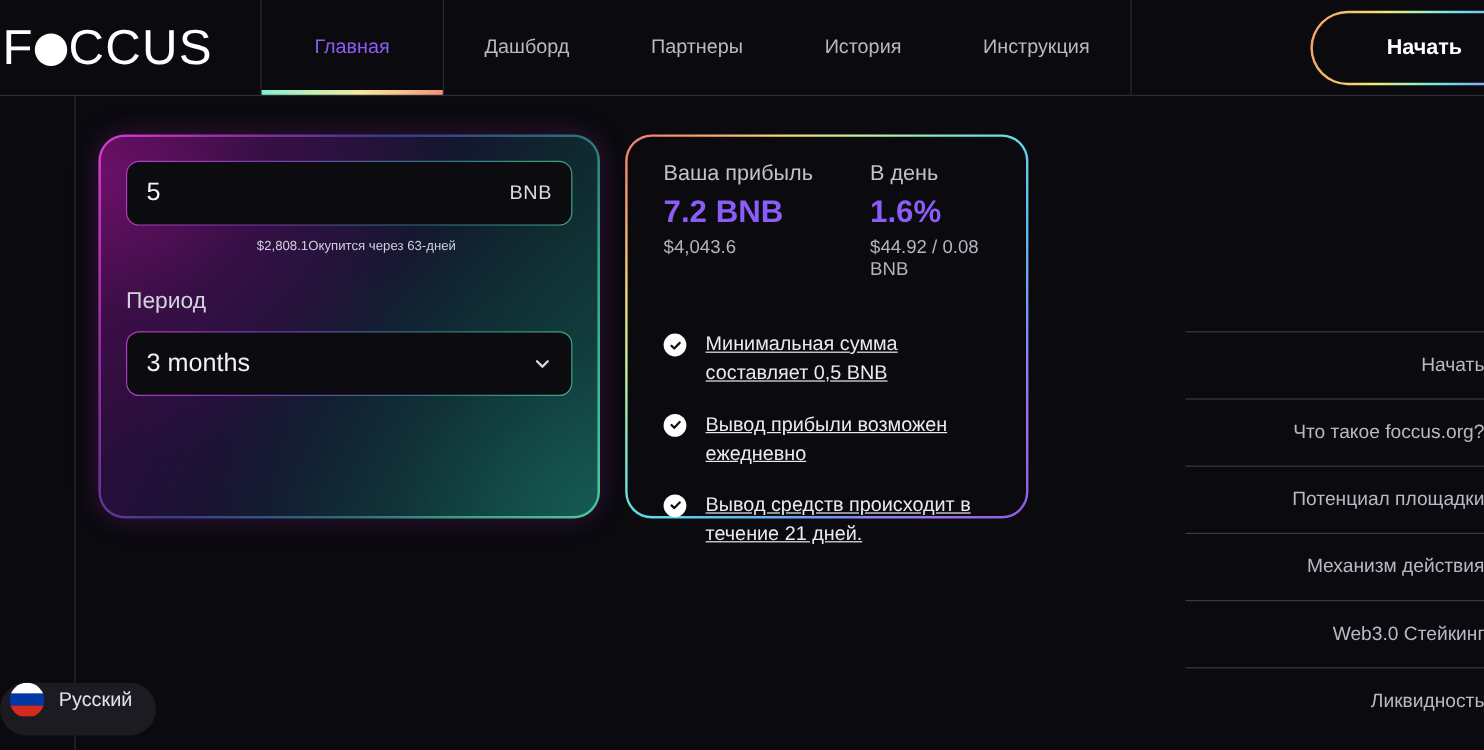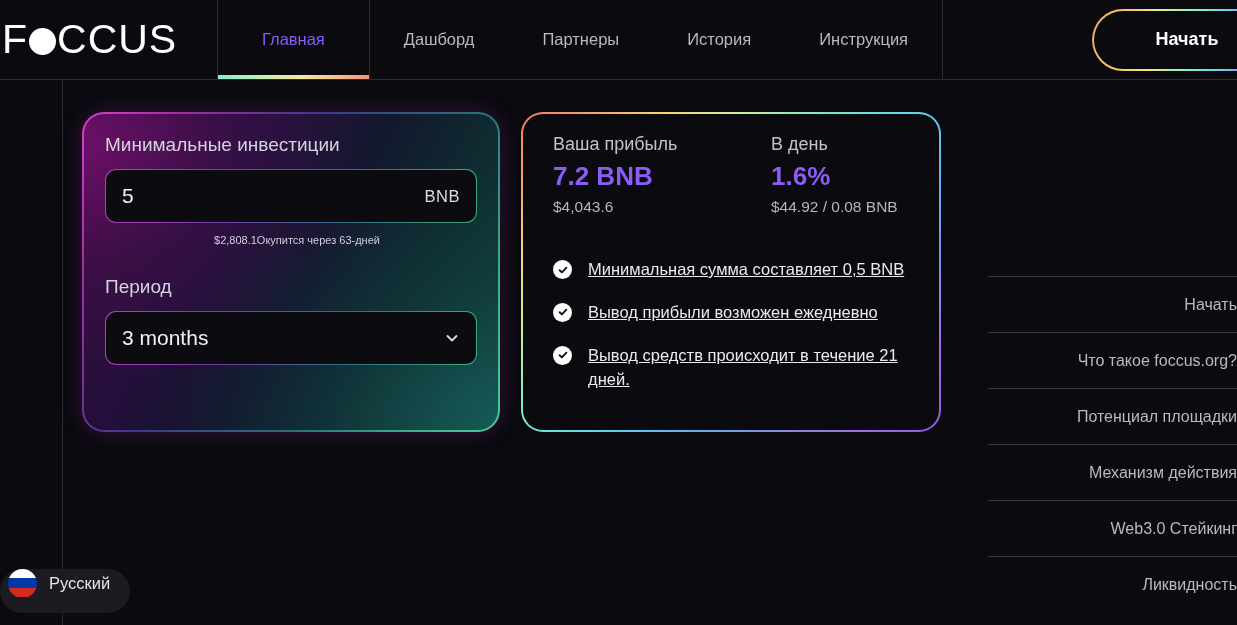--- a/index.html
+++ b/index.html
@@ -114,21 +114,21 @@
   .meta-row {
     display:flex; justify-content:center; align-items:center;
     margin-top:11px; font-size:11px; color:#cfcfda;margin-left:12px;
   }
   .period-label { font-size:19px; color:#d3d3dd; margin:30px 0 13px 0; }
   .chev { width:16px; height:16px; flex:none; }
 
   
   .profit-card {
     position:absolute; left:521px; top:32px;
-    width:420px; height:320px;
+    width:336px; height:320px;
     border-radius:22px; padding:2px;
     background:
       linear-gradient(135deg,
         #f2796e 0%, #f5a06a 9%, #f3d973 20%, #c9ef9b 30%,
         #7fe8c8 40%, #62d8e8 52%, #5fb6ef 64%,
         #7f8df0 76%, #9f6fe8 88%, #8a5ce0 100%);
   }
   .profit-inner {
     width:100%; height:100%; border-radius:20px;
     background:#0a0a0f; padding:20px 30px 0 30px;
@@ -213,21 +213,20 @@
   </div>
 </div>
 
 <div class="page">
 
   <div class="vgrid l1"></div>
 
   <div class="calc-card">
     <div class="calc-inner">
 
-      <div class="field-label">Минимальные инвестиции</div>
 
       <div class="field-box">
         <div class="field-box-inner">
           <span class="field-value">5</span>
           <span class="field-unit">BNB</span>
         </div>
       </div>
 
       <div class="meta-row">
         <span>$2,808.1</span>

